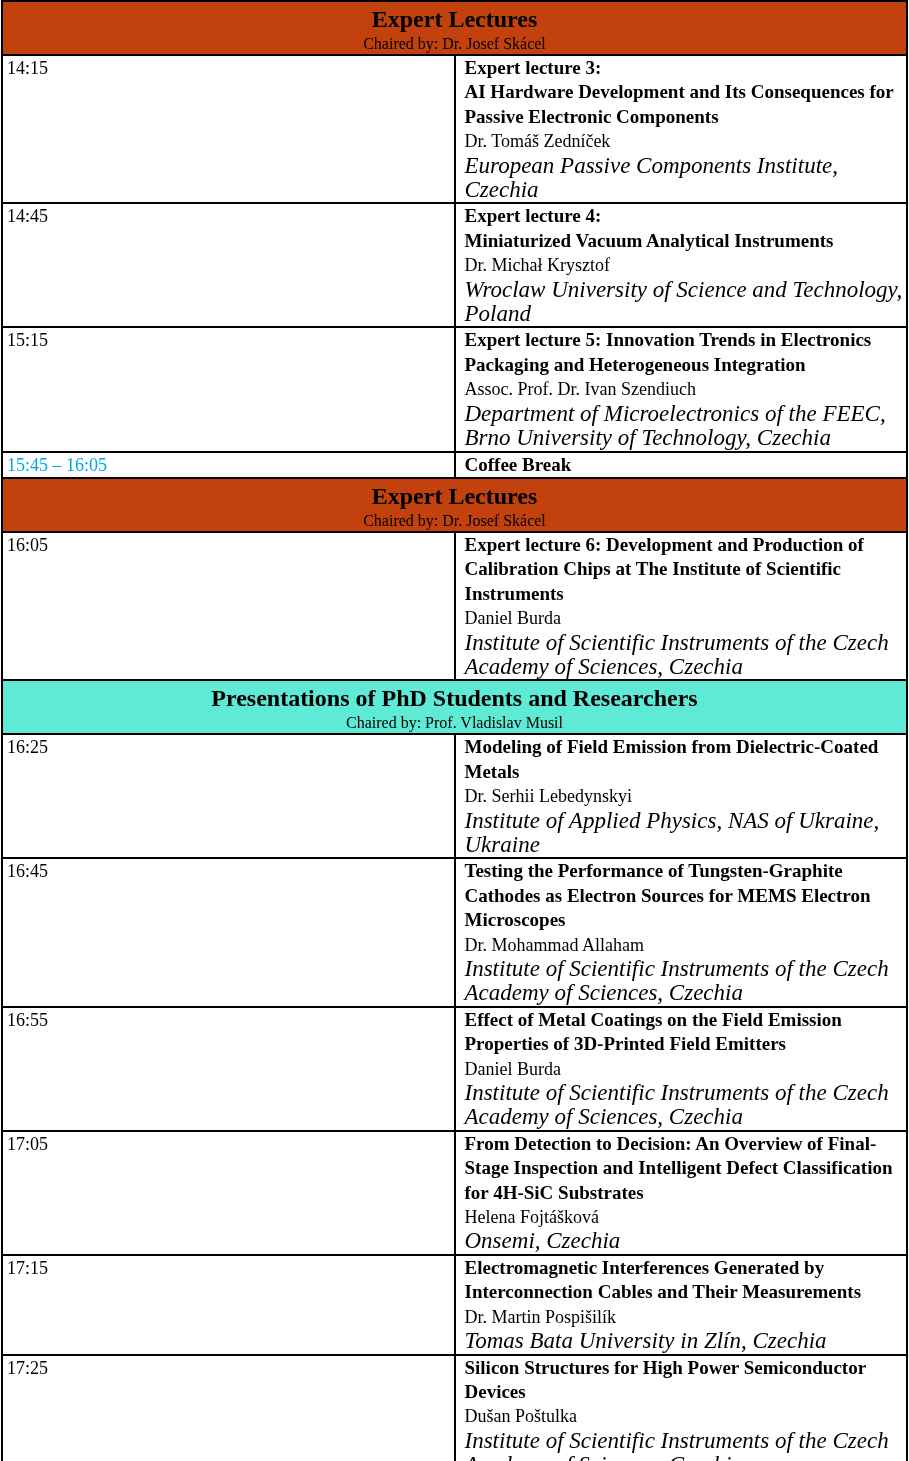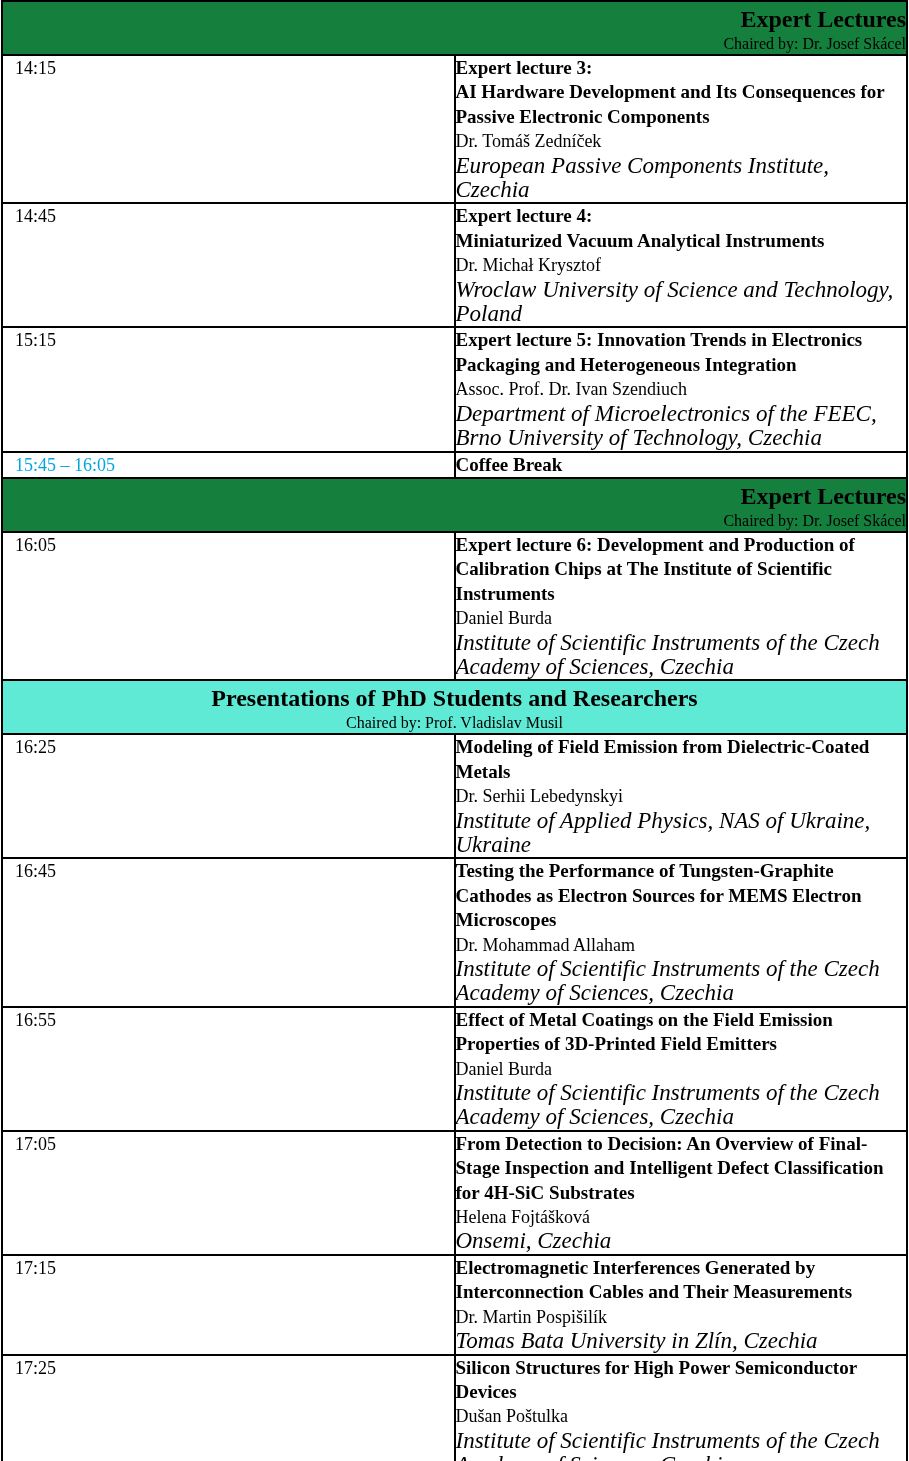--- a/index.html
+++ b/index.html
@@ -1,26 +1,26 @@
 <!DOCTYPE html>
 <html><head>
 <meta charset="utf-8">
 <style>
   html,body{margin:0;padding:0;background:#fff;}
   body{width:909px;height:1461px;overflow:hidden;font-family:"Liberation Serif",serif;color:#000;}
   table{border-collapse:collapse;width:907px;margin-left:1px;table-layout:fixed;}
   td{border:2px solid #000;vertical-align:top;padding:0;}
-  .time{width:144px;padding-left:12px;font-size:18px;line-height:24.4px;}
-  .content{font-size:18px;line-height:24.4px;margin-top:35px;}
+  .time{width:144px;padding-left:4px;font-size:18px;line-height:24.4px;}
+  .content{padding-left:9px;font-size:18px;line-height:24.4px;margin-top:35px;}
   .title{font-weight:bold;font-size:19px;}
   .aff{font-style:italic;font-size:23px;}
   .section{text-align:center;}
   .sec-title{font-weight:bold;font-size:24px;line-height:30px;display:block;padding-top:2px;}
   .sec-chair{font-size:16px;line-height:20px;display:block;}
-  .green{background:#15803d;text-align:right;}
+  .green{background:#c2410c;}
   .pink{background:#5eead4;}
   .coffee{color:#00a6e0;}
   .coffee .title{color:#000000;}
 </style>
 </head>
 <body>
 
 <table>
   <tbody>
       <tr>

